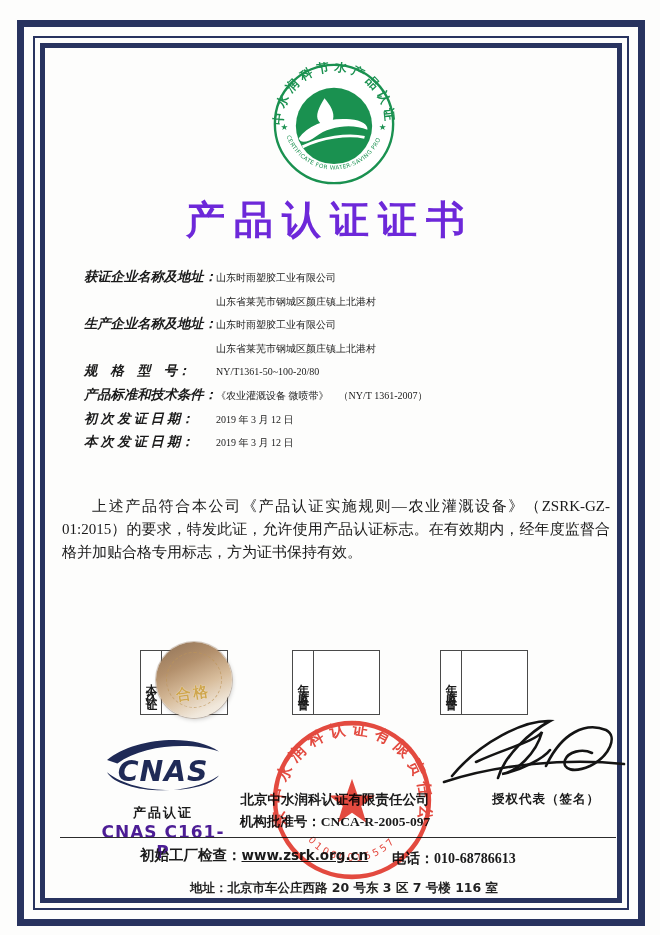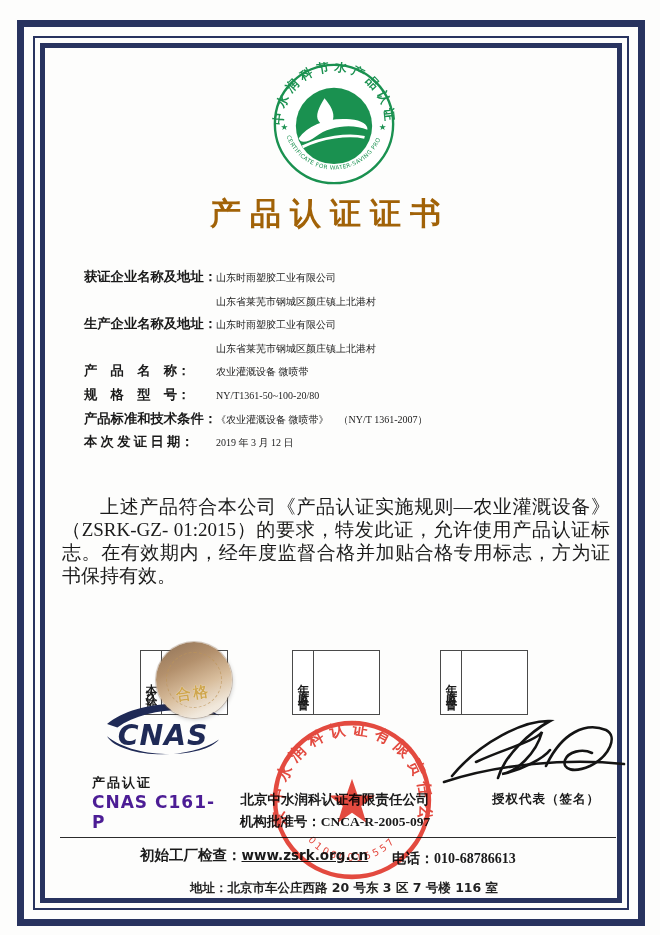--- a/index.html
+++ b/index.html
@@ -13,35 +13,35 @@
   .frame-a { inset:20px 15px 9px 17px;  border:7px solid #28335f; }
   .frame-b { inset:36px 31px 25px 33px; border:2px solid #28335f; }
   .frame-c { inset:43px 38px 32px 40px; border:5px solid #28335f; }
 
   
   .emblem { position:absolute; left:272px; top:62px; width:124px; height:124px; }
 
   .title {
     position:absolute; top:193px; left:0; width:100%; text-align:center;
     font-family:"DejaVu Sans","Liberation Sans",sans-serif;
-    font-size:31px; font-weight:900; letter-spacing:9px; color:#a16207;
+    font-size:39px; font-weight:900; letter-spacing:9px; color:#6d28d9;
   }
   .certno {
     position:absolute; top:240px; right:46px;
     font-size:15px; font-weight:bold; letter-spacing:1px;
   }
 
   .fields { position:absolute; top:265px; left:84px; right:40px; }
   .frow { line-height:21.6px; white-space:nowrap; }
-  .flabel { display:inline-block; width:132px; font-weight:bold; font-size:13.3px; vertical-align:baseline; }
+  .flabel { display:inline-block; width:132px; font-weight:bold; font-size:13.3px; vertical-align:baseline;font-style:italic; }
   .fvalue { font-size:10px; }
 
   .statement {
     position:absolute; top:495px; left:62px; right:50px;
-    font-size:19px; line-height:23px; text-indent:2em; text-align:justify;
+    font-size:15px; line-height:23px; text-indent:2em; text-align:justify;
   }
 
   
   .stampbox {
     position:absolute; top:650px; width:88px; height:65px;
     border:1.5px solid #4a4a4a; background:#fff; display:flex;
   }
   .stampbox .vlabel {
     width:21px; border-right:1px solid #4a4a4a; display:flex; align-items:center; justify-content:center;
     writing-mode:vertical-lr; font-size:11.5px; font-weight:bold; letter-spacing:5px; padding-top:4px;
@@ -55,22 +55,22 @@
   }
   .sticker .ring {
     position:absolute; inset:10px; border-radius:50%; border:1px dashed rgba(190,150,90,.65);
   }
   .sticker .hege {
     position:absolute; left:20px; top:42px; font-size:15px; font-weight:bold;
     color:#cfa64e; transform:rotate(-8deg); letter-spacing:2px; text-shadow:0 0 1px #fff;
   }
 
   
-  .cnas { position:absolute; left:92px; top:700px; width:142px; }
-  .cnas-caption1 { font-size:13px; font-weight:bold; margin-top:8px; letter-spacing:2px; }
+  .cnas { position:absolute; left:92px; top:736px; width:142px; text-align:center; }
+  .cnas-caption1 { font-size:13px; font-weight:bold; margin-top:2px; letter-spacing:2px; }
   .cnas-caption2 { font-family:"DejaVu Sans","Liberation Sans",sans-serif; font-size:17px; font-weight:bold; letter-spacing:1px; color:#4c1d95; }
 
   .issuer { position:absolute; left:230px; top:789px; width:210px; text-align:center; z-index:1; }
   .issuer-line { font-size:13.5px; font-weight:bold; line-height:22px; white-space:nowrap; }
 
   .seal { position:absolute; left:266px; top:714px; width:172px; height:172px; z-index:5;
           opacity:.9; mix-blend-mode:multiply; }
 
   .signature { position:absolute; left:438px; top:712px; width:200px; height:80px; z-index:2; }
   .sig-caption { position:absolute; left:492px; top:791px; font-size:12.5px; font-weight:bold; letter-spacing:1px; }
@@ -114,23 +114,23 @@
     <path d="M32 89 C52 79 80 75 97 79" stroke="#ffffff" stroke-width="3" fill="none"></path>
   </svg>
 
   <div class="title">产品认证证书</div>
 
   <div class="fields">
     <div class="frow"><span class="flabel">获证企业名称及地址：</span><span class="fvalue">山东时雨塑胶工业有限公司</span></div>
     <div class="frow"><span class="flabel"></span><span class="fvalue">山东省莱芜市钢城区颜庄镇上北港村</span></div>
     <div class="frow"><span class="flabel">生产企业名称及地址：</span><span class="fvalue">山东时雨塑胶工业有限公司</span></div>
     <div class="frow"><span class="flabel"></span><span class="fvalue">山东省莱芜市钢城区颜庄镇上北港村</span></div>
-    <div class="frow"><span class="flabel">产　品　名　称：</span><span class="fvalue">农业灌溉设备  微喷带</span></div>
     <div class="frow"><span class="flabel">规　格　型　号：</span><span class="fvalue">NY/T1361-50~100-20/80</span></div>
     <div class="frow"><span class="flabel">产品标准和技术条件：</span><span class="fvalue">《农业灌溉设备  微喷带》　（NY/T 1361-2007）</span></div>
+    <div class="frow"><span class="flabel">初 次 发 证 日 期：</span><span class="fvalue">2019 年 3 月 12 日</span></div>
     <div class="frow"><span class="flabel">本 次 发 证 日 期：</span><span class="fvalue">2019 年 3 月 12 日</span></div>
   </div>
 
   <div class="statement">上述产品符合本公司《产品认证实施规则—农业灌溉设备》（ZSRK-GZ- 01:2015）的要求，特发此证，允许使用产品认证标志。在有效期内，经年度监督合格并加贴合格专用标志，方为证书保持有效。</div>
 
   <div class="stampbox box1">
     <div class="vlabel">本次认证</div>
   </div>
   <div class="stampbox box2">
     <div class="vlabel">年度监督</div>

